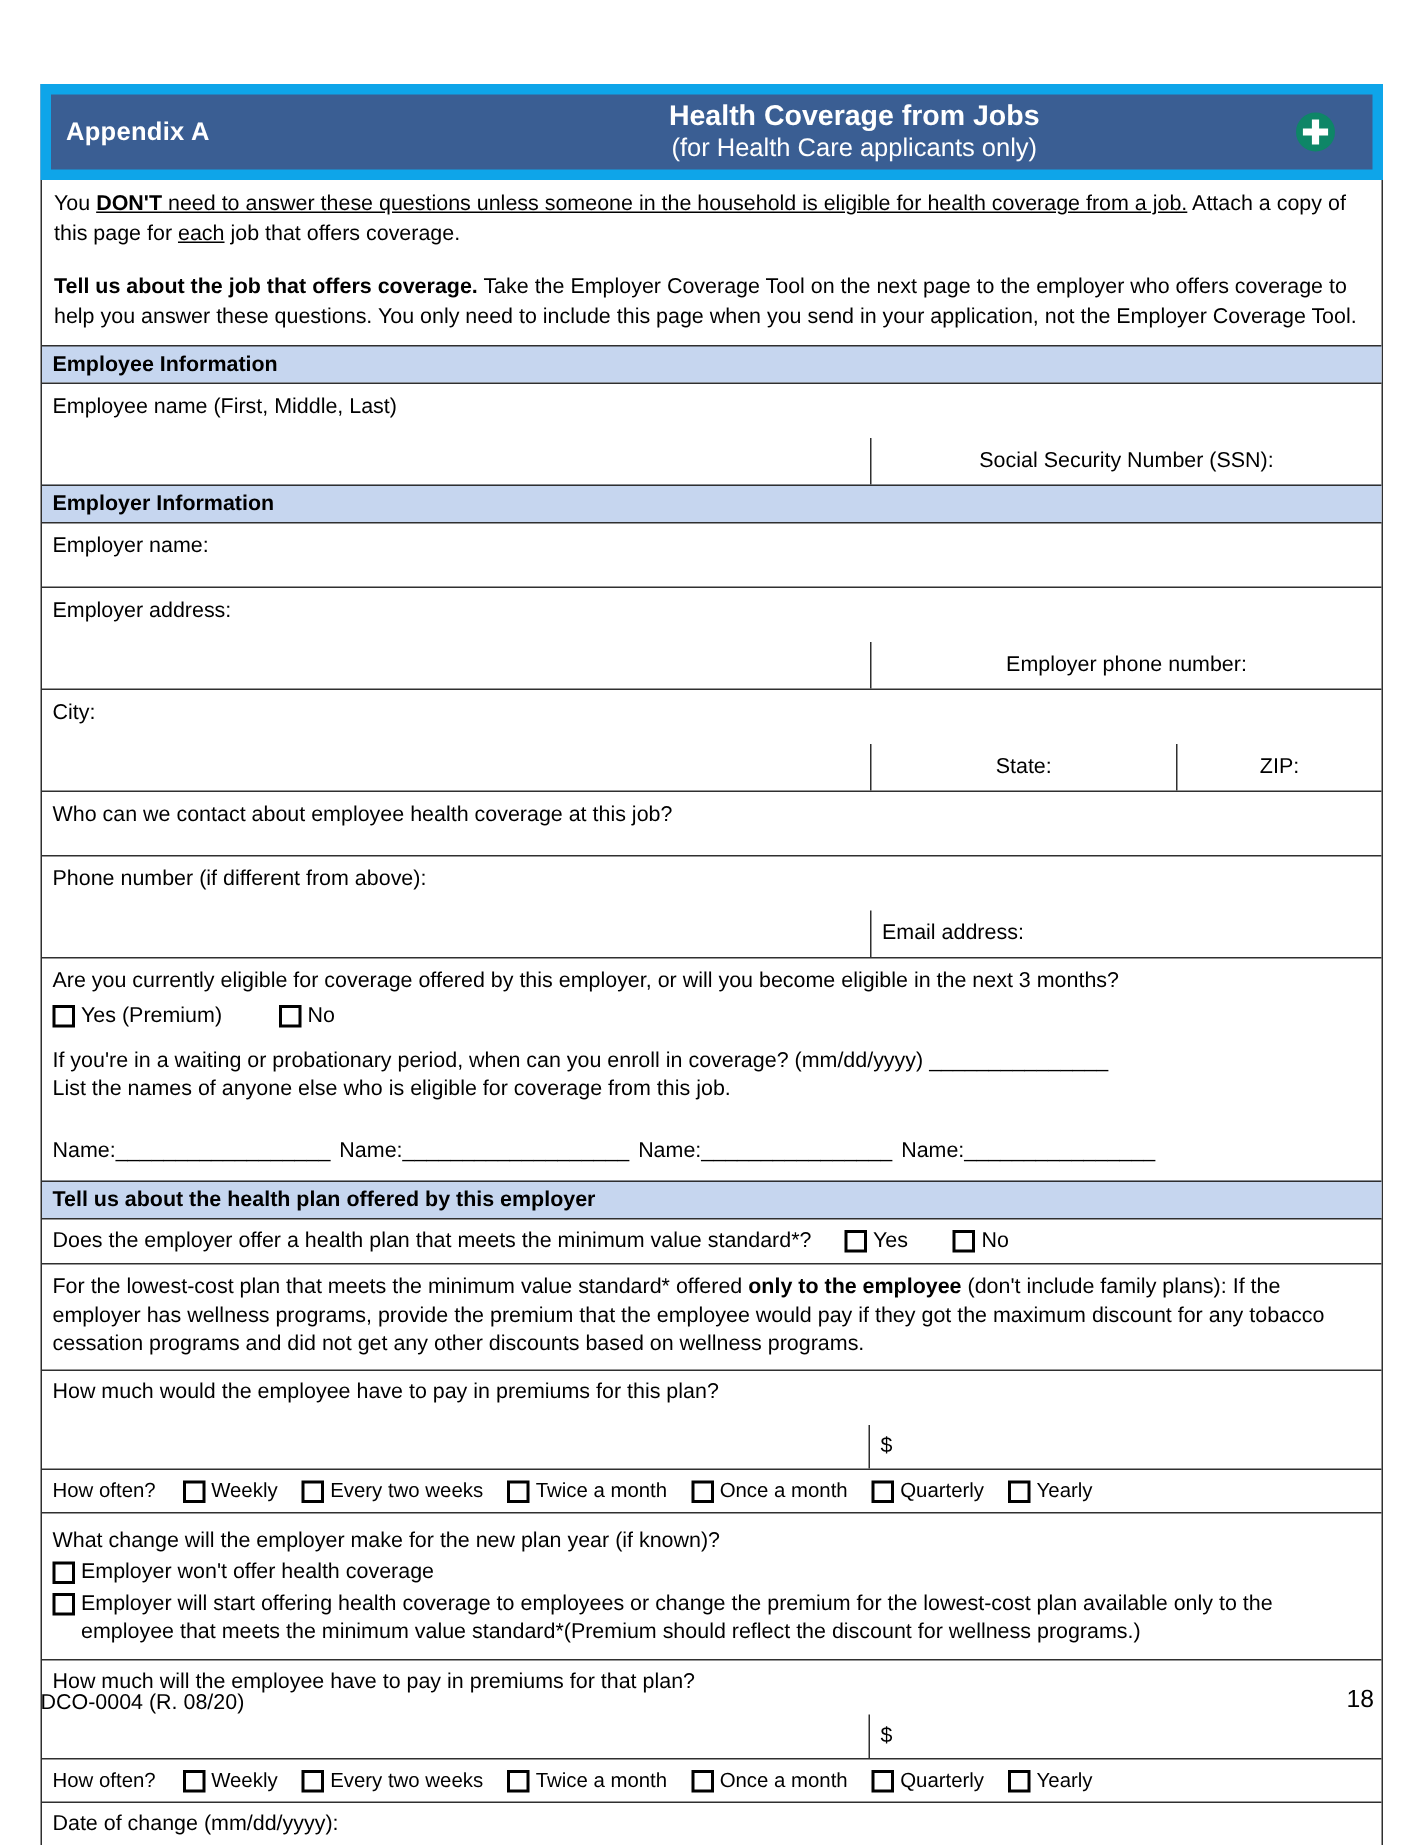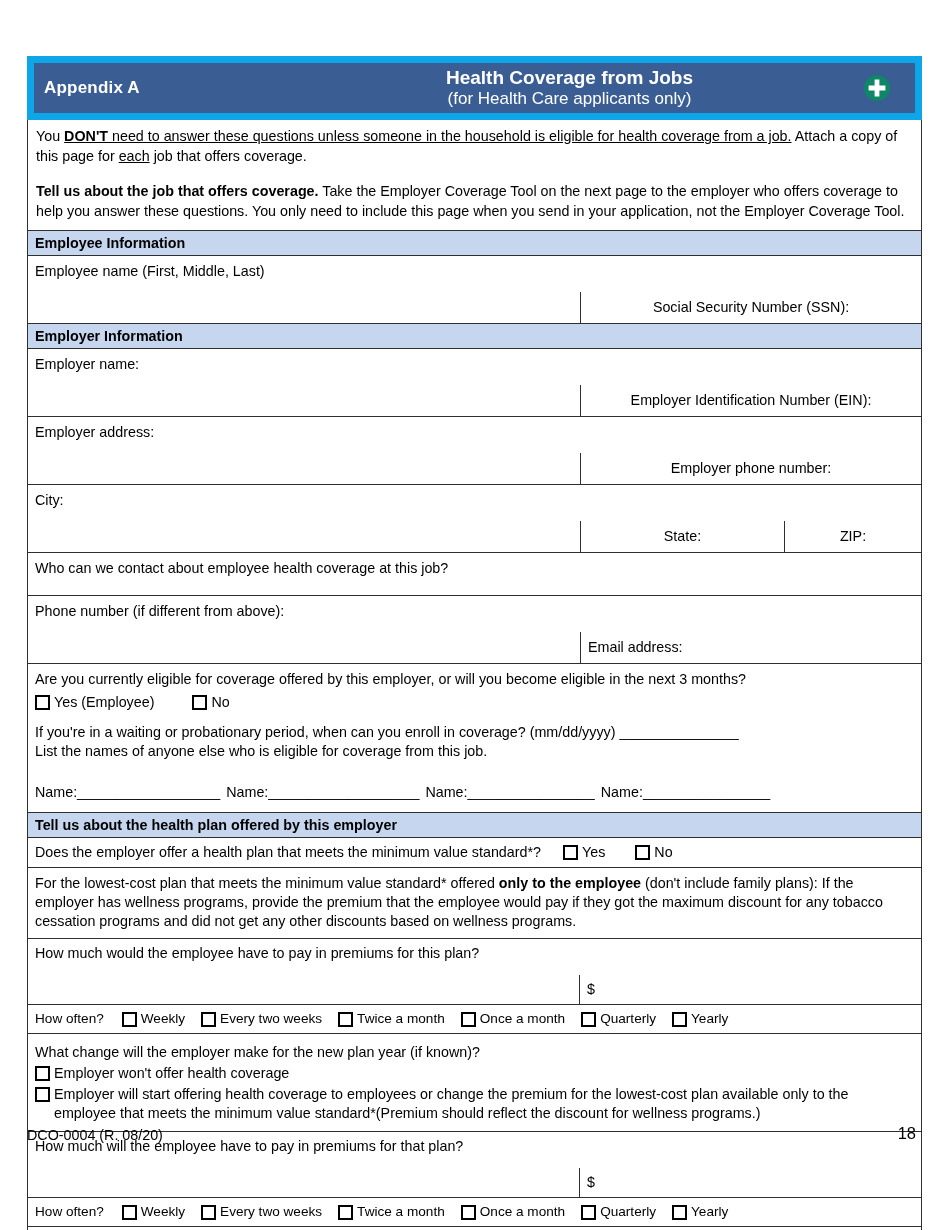--- a/index.html
+++ b/index.html
@@ -180,23 +180,20 @@
       <div class="cell fill divider centered">
         <span>Social Security Number (SSN):</span>
       </div>
     </div>
 
     <div class="section-head">Employer Information</div>
     <div class="row">
       <div class="cell" style="width:552px;height:42px">
         <span>Employer name:</span>
       </div>
-      <div class="cell fill divider centered">
-        <span>Employer Identification Number (EIN):</span>
-      </div>
     </div>
     <div class="row">
       <div class="cell" style="width:552px;height:42px">
         <span>Employer address:</span>
       </div>
       <div class="cell fill divider centered">
         <span>Employer phone number:</span>
       </div>
     </div>
     <div class="row">
@@ -224,21 +221,21 @@
         <span>Email address:</span>
       </div>
     </div>
 
     <div class="row">
       <div class="cell fill" style="padding-bottom:10px">
         <div>Are you currently eligible for coverage offered by this employer, or will you become eligible in the next 3 months?</div>
         <div style="margin-top:4px;display:flex;align-items:center">
           <span class="optwrap" style="margin-right:38px">
             <span class="cbx"></span>
-            <span>Yes (Employee)</span>
+            <span>Yes (Premium)</span>
           </span>
           <span class="optwrap">
             <span class="cbx"></span>
             <span>No</span>
           </span>
         </div>
         <div style="margin-top:11px">
           <span>If you're in a waiting or probationary period, when can you enroll in coverage? (mm/dd/yyyy)</span>
           <span>_______________</span>
         </div>

